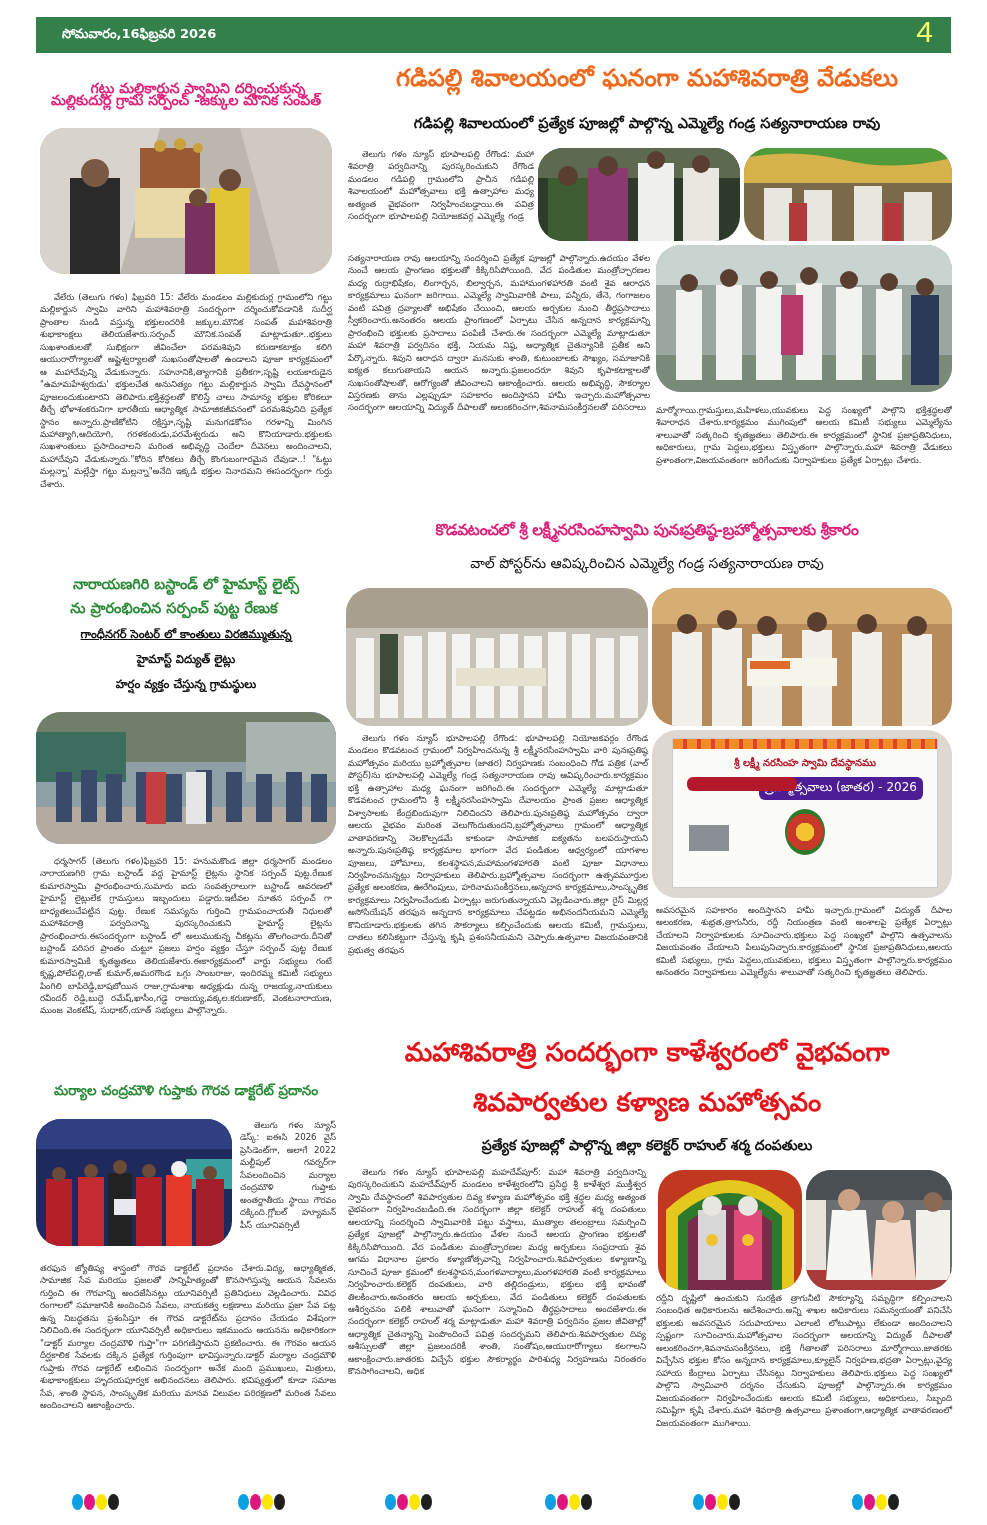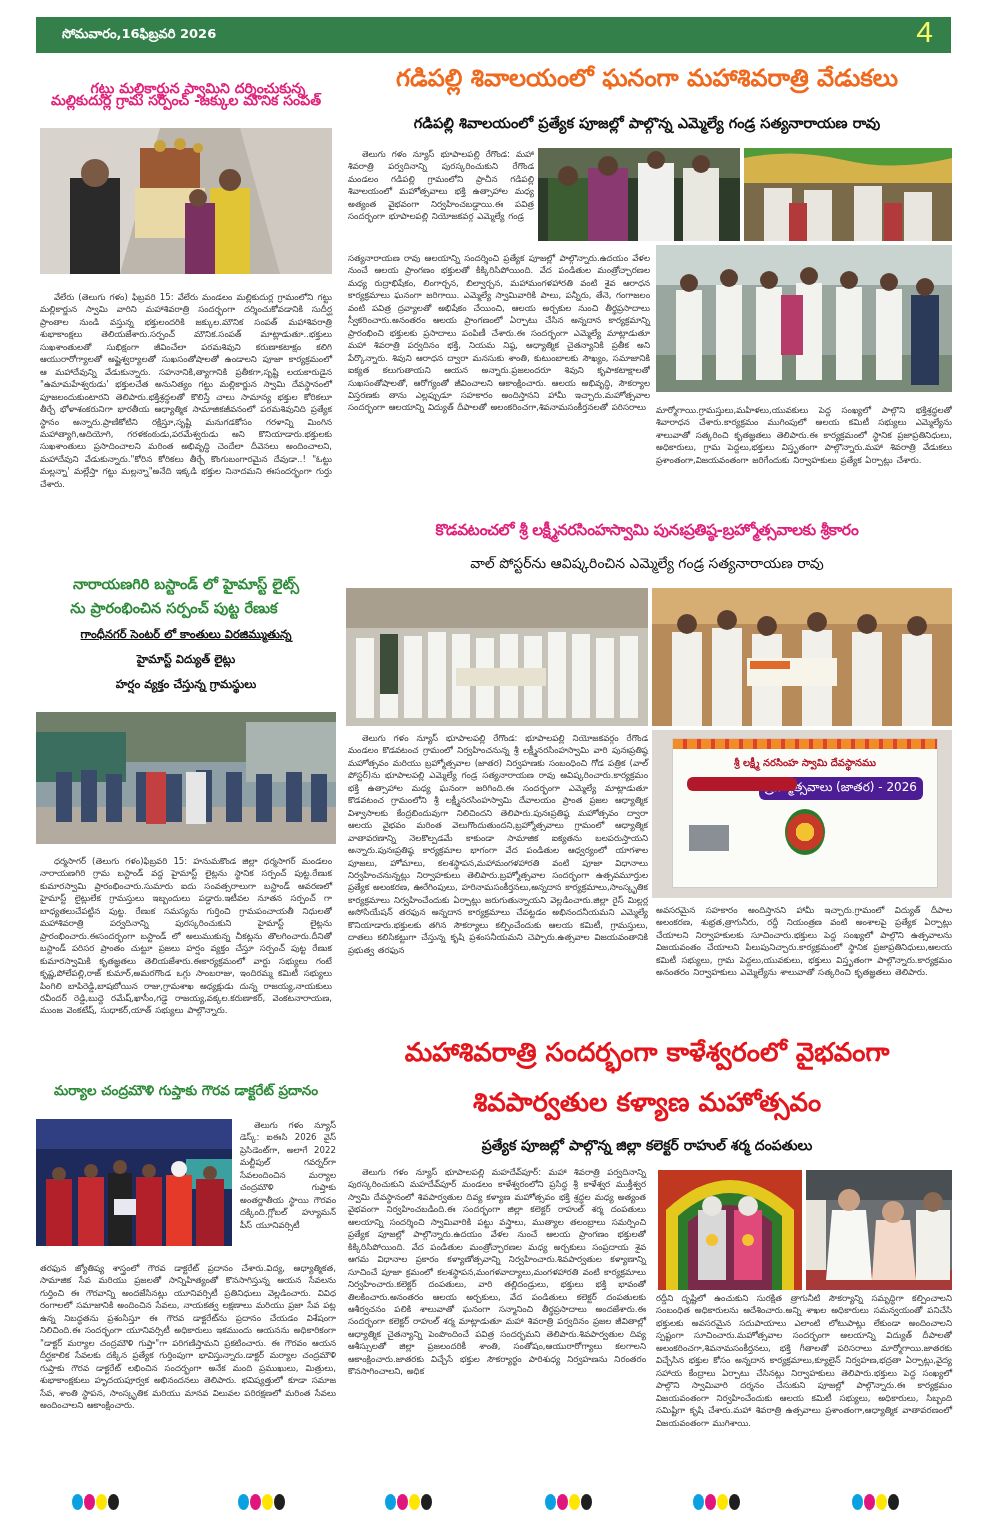--- a/index.html
+++ b/index.html
@@ -4,21 +4,21 @@
 <style>
   * { box-sizing: border-box; margin: 0; padding: 0; }
   html, body { width: 987px; height: 1525px; background: #ffffff; overflow: hidden; }
   body { font-family: "DejaVu Sans", "Liberation Sans", sans-serif; color: #222; position: relative; }
 
   .header-bar { position: absolute; left: 36px; top: 17px; width: 915px; height: 36px; background: #33804a; }
   .header-date { position: absolute; left: 14px; top: 9px; font-size: 13px; font-weight: bold; color: #fff; margin-left: 12px; }
   .header-page { position: absolute; right: 18px; top: -2px; font-size: 30px; color: #f7f76a; font-family: "Liberation Sans", sans-serif; }
 
   .abs { position: absolute; }
-  .photo { position: absolute; overflow: hidden; }
+  .photo { position: absolute; overflow: hidden; border-radius: 25px; }
   .photo svg { width: 100%; height: 100%; display: block; }
 
   .body-text { position: absolute; font-size: 8.6px; line-height: 12.45px; text-align: justify; color: #333; text-indent: 14px; word-spacing: 1px; }
   .body-text.noindent { text-indent: 0; }
 
   .hl-pink { color: #e0207a; font-weight: bold; text-align: center; }
   .hl-orange { color: #ef6a1f; font-weight: bold; text-align: center; }
   .hl-green { color: #2b8a36; font-weight: bold; text-align: center; }
   .hl-red { color: #e5151c; font-weight: bold; text-align: center; }
   .hl-black { color: #111; font-weight: bold; text-align: center; }

